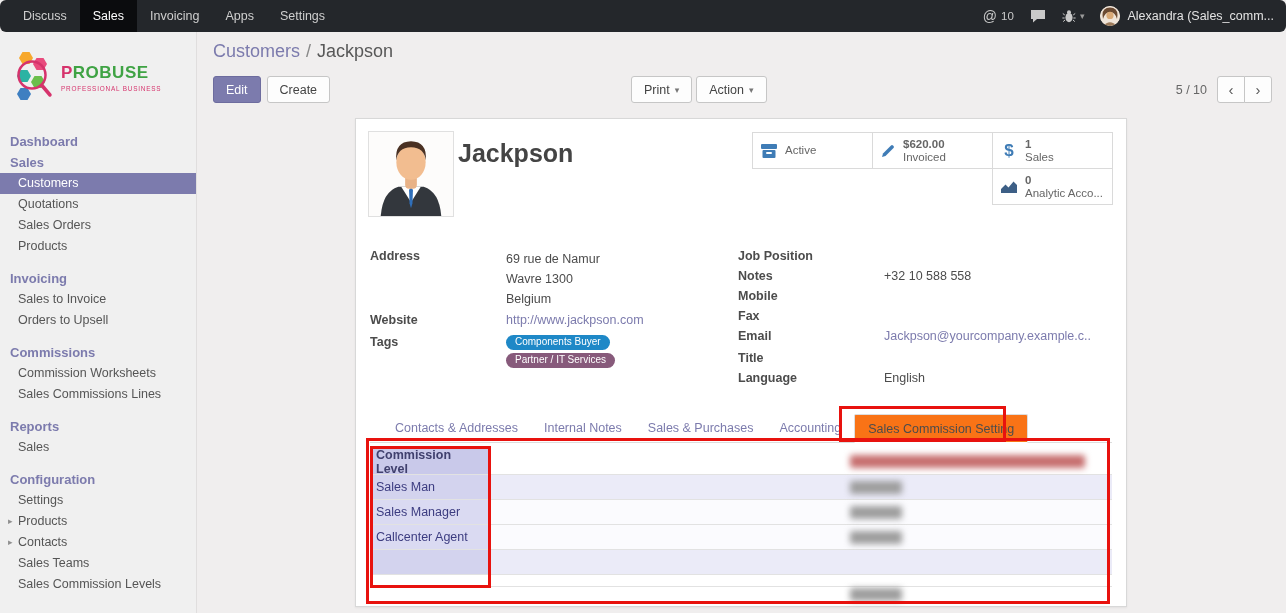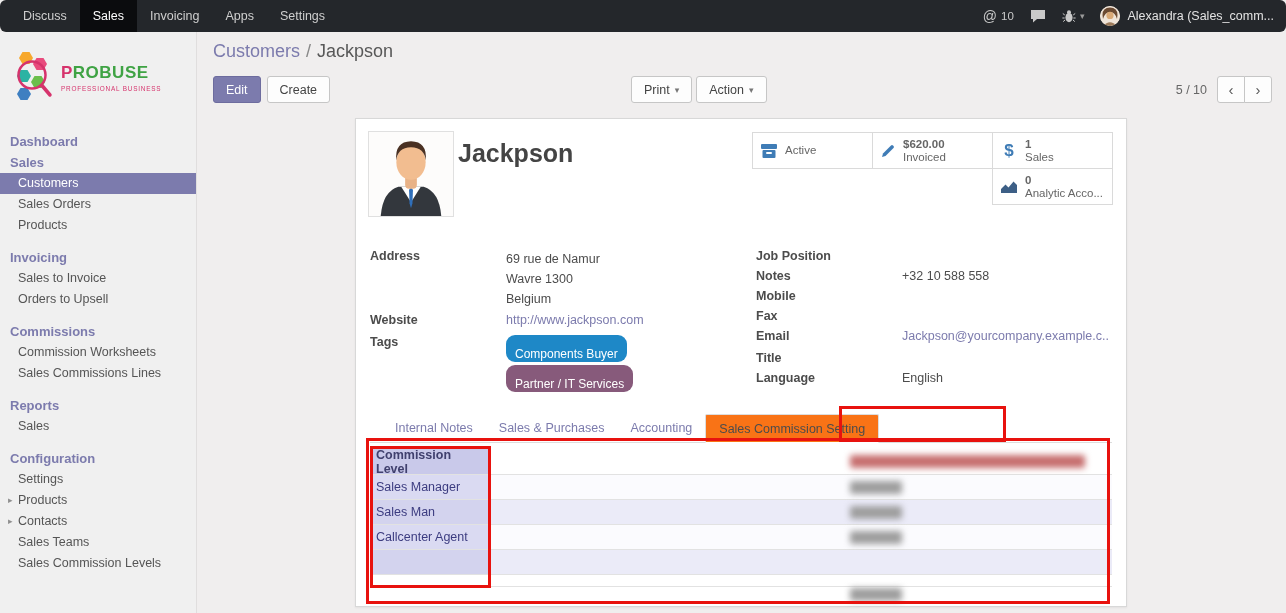--- a/index.html
+++ b/index.html
@@ -59,29 +59,29 @@
   .stats { position:absolute; top:14px; right:13px; display:grid; grid-template-columns:repeat(3,120px); grid-template-rows:36px 36px; }
   .stat { background:#fff; border:1px solid #dadada; margin-left:-1px; margin-top:-1px; display:flex; align-items:center; padding:0 7px; gap:7px; cursor:pointer; overflow:hidden; }
   .stat-analytic { grid-column:3; grid-row:2; }
   .stat .txt { display:flex; flex-direction:column; line-height:13px; min-width:0; }
   .stat .val { font-weight:bold; color:#666; font-size:11.5px; white-space:nowrap; }
   .stat .lbl { color:#666; font-size:11.5px; white-space:nowrap; }
   .dollar-glyph { font-size:17px; font-weight:bold; color:#3f7cb6; width:18px; text-align:center; }
 
   .fgroup { position:absolute; top:130px; font-size:12.5px; }
   .fgroup-left { left:14px; width:350px; }
-  .fgroup-right { left:382px; width:372px;margin-left:18px; }
+  .fgroup-right { left:382px; width:372px; }
   .frow { display:flex; margin-bottom:4px; min-height:16px; }
   .flabel { width:136px; flex:0 0 136px; font-weight:bold; color:#4c4c4c; }
   .fgroup-right .flabel { width:146px; flex:0 0 146px; }
   .fval { flex:1; color:#4c4c4c; }
   .addr-lines div { line-height:20px; }
   .link { color:#7c7bad; text-decoration:none; cursor:pointer; }
   .tagpills { display:flex; flex-direction:column; align-items:flex-start; gap:3px; }
-  .pill { display:inline-block; color:#fff; font-size:12px; padding:13px 9px 2px; border-radius:9px; line-height:12px; }
+  .pill { display:inline-block; color:#fff; font-size:10px; padding:1px 9px 2px; border-radius:9px; line-height:12px; }
   .pill-blue { background:#1e88c7; }
   .pill-purple { background:#875a7b; }
 
   
   .tabs { position:absolute; left:14px; right:14px; top:295px; height:29px; border-bottom:1px solid #dddddd; display:flex; padding-left:12px; }
   .tab { padding:7px 13px 6px; color:#7c7bad; font-size:12.5px; cursor:pointer; white-space:nowrap; }
   .tab.active { background:#f97316; border:1px solid #dddddd; border-bottom:1px solid #ffffff; color:#4c4c4c; margin-bottom:-1px; border-radius:2px 2px 0 0; }
 
   
   .ctable { position:absolute; left:14px; right:14px; top:330px; }
@@ -161,20 +161,21 @@
       </svg>
       <div class="logo-text">
         <div class="brand-line"><span class="brand-first">P</span><span class="brand-rest">ROBUSE</span></div>
         <div class="brand-sub">PROFESSIONAL BUSINESS</div>
       </div>
     </div>
 
     <div class="side-title">Dashboard</div>
     <div class="side-title tight">Sales</div>
     <div class="side-item selected">Customers</div>
+    <div class="side-item">Quotations</div>
     <div class="side-item">Sales Orders</div>
     <div class="side-item">Products</div>
 
     <div class="side-title">Invoicing</div>
     <div class="side-item">Sales to Invoice</div>
     <div class="side-item">Orders to Upsell</div>
 
     <div class="side-title">Commissions</div>
     <div class="side-item">Commission Worksheets</div>
     <div class="side-item">Sales Commissions Lines</div>
@@ -327,37 +328,38 @@
           <div class="flabel">Title</div>
           <div class="fval"></div>
         </div>
         <div class="frow">
           <div class="flabel">Language</div>
           <div class="fval">English</div>
         </div>
       </div>
 
       <div class="tabs">
+        <div class="tab">Contacts &amp; Addresses</div>
         <div class="tab">Internal Notes</div>
         <div class="tab">Sales &amp; Purchases</div>
         <div class="tab">Accounting</div>
         <div class="tab active">Sales Commission Setting</div>
       </div>
 
       <div class="ctable">
         <div class="trow thead">
           <div class="c1">Commission Level</div>
           <div class="blurblock"></div>
         </div>
+        <div class="trow r-alt">
+          <div class="c1">Sales Man</div>
+          <div class="blurblock"></div>
+        </div>
         <div class="trow">
           <div class="c1">Sales Manager</div>
-          <div class="blurblock"></div>
-        </div>
-        <div class="trow r-alt">
-          <div class="c1">Sales Man</div>
           <div class="blurblock"></div>
         </div>
         <div class="trow">
           <div class="c1">Callcenter Agent</div>
           <div class="blurblock"></div>
         </div>
         <div class="trow r-alt">
           <div class="c1"></div>
         </div>
         <div class="trow r-short"></div>

